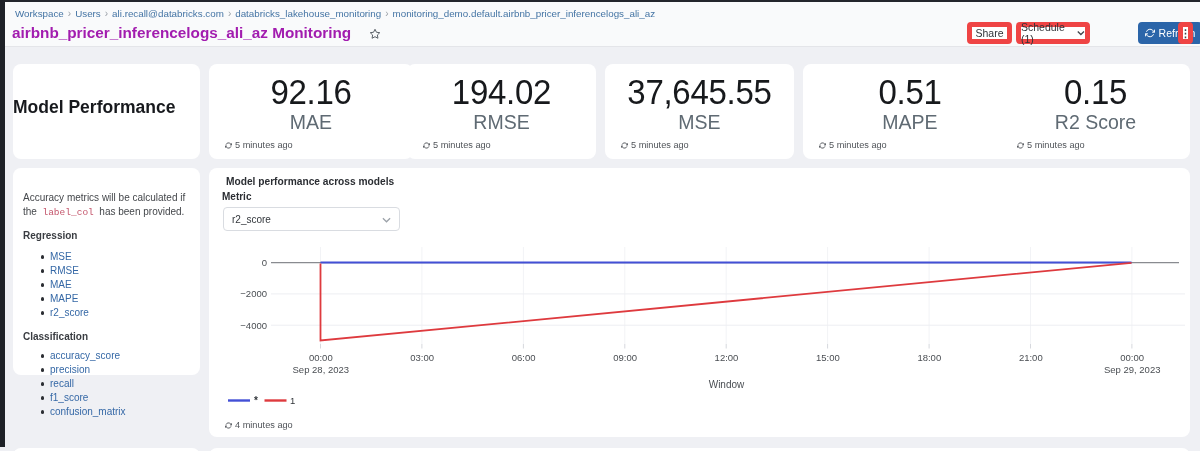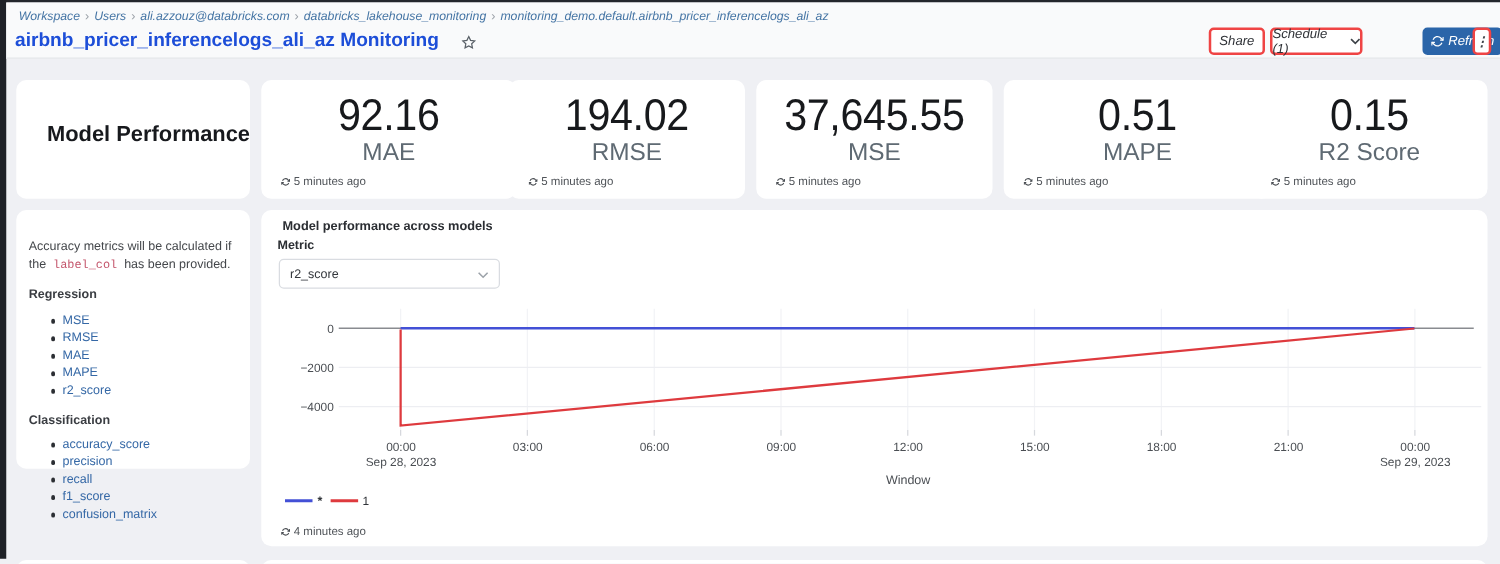--- a/index.html
+++ b/index.html
@@ -3,24 +3,24 @@
 <meta charset="utf-8">
 <style>
 * { margin:0; padding:0; box-sizing:border-box; }
 html,body { width:1200px; height:451px; overflow:hidden; }
 body { font-family:"Liberation Sans",sans-serif; background:#EFF0F4; position:relative; }
 .abs { position:absolute; }
 .card { position:absolute; background:#fff; border-radius:8px; }
 
 #hdr { position:absolute; left:5px; top:2px; right:0; height:45px; background:#F9FAFB; border-bottom:1px solid #E4E5E9; }
 #crumbs { position:absolute; left:10px; top:5.5px; font-size:9.8px; color:#8A9096; white-space:nowrap; }
-#crumbs a { color:#4474A4; text-decoration:none;font-style:italic; }
+#crumbs a { color:#4474A4; text-decoration:none; }
 #crumbs .sep { color:#9BA1A8; margin:0 4px; font-size:10px; }
-#title { position:absolute; left:7px; top:21.5px; font-size:15.3px; font-weight:700; color:#1d4ed8; letter-spacing:0; }
-.btn { position:absolute; top:20px; height:22px; background:#fff; border:2px solid #ef4444; border-radius:4px; font-size:10.5px; color:#2F3237; display:flex; align-items:center; justify-content:center;font-style:italic; }
+#title { position:absolute; left:7px; top:21.5px; font-size:15.3px; font-weight:700; color:#a21caf; letter-spacing:0; }
+.btn { position:absolute; top:20px; height:22px; background:#fff; border:5px solid #ef4444; border-radius:4px; font-size:10.5px; color:#2F3237; display:flex; align-items:center; justify-content:center; }
 
 .num { font-size:35.5px; line-height:27px; color:#17191C; text-align:center; letter-spacing:-0.3px; transform:scaleX(0.93); transform-origin:50% 50%; }
 .lbl { font-size:19.5px; line-height:15px; color:#5F6A73; text-align:center; margin-top:9px; }
 .ago { position:absolute; left:16px; bottom:9px; font-size:9.2px; color:#505459; display:flex; align-items:center; gap:3px; }
 
 #panel { font-size:10px; color:#44474B; }
 #panel .code { font-family:"Liberation Mono",monospace; color:#C4566C; font-size:9.5px; }
 #panel h4 { font-size:10px; font-weight:700; color:#3A3D42;text-align:right; }
 #panel ul { list-style:none; }
 #panel li { position:relative; padding-left:18px; height:14px; line-height:14px; }
@@ -28,41 +28,41 @@
 #panel a { color:#3568A6; text-decoration:none; font-size:10px; }
 </style>
 </head>
 <body>
 
 <div class="abs" style="left:0;top:0;width:1200px;height:2px;background:#23262C;"></div>
 <div class="abs" style="left:0;top:0;width:5px;height:447px;background:#1E2127;"></div>
 
 <div id="hdr">
   <div id="crumbs">
-    <a>Workspace</a><span class="sep">›</span><a>Users</a><span class="sep">›</span><a>ali.azzouz@databricks.com</a><span class="sep">›</span><a>databricks_lakehouse_monitoring</a><span class="sep">›</span><a>monitoring_demo.default.airbnb_pricer_inferencelogs_ali_az</a>
+    <a>Workspace</a><span class="sep">›</span><a>Users</a><span class="sep">›</span><a>ali.recall@databricks.com</a><span class="sep">›</span><a>databricks_lakehouse_monitoring</a><span class="sep">›</span><a>monitoring_demo.default.airbnb_pricer_inferencelogs_ali_az</a>
   </div>
   <div id="title">airbnb_pricer_inferencelogs_ali_az Monitoring</div>
   <svg class="abs" style="left:364px;top:26px" width="12" height="12" viewBox="0 0 24 24" fill="none" stroke="#5A6168" stroke-width="2">
       <path d="M12 2.5l2.9 6 6.6.9-4.8 4.6 1.2 6.5-5.9-3.1-5.9 3.1 1.2-6.5L2.5 9.4l6.6-.9z"></path>
     </svg>
   <div class="btn" style="left:962px;width:45px;">Share</div>
   <div class="btn" style="left:1011px;width:74px;">Schedule (1)&nbsp;&nbsp;<svg width="9" height="6" viewBox="0 0 10 6" fill="none" stroke="#40454B" stroke-width="1.6">
         <path d="M1 1l4 4 4-4"></path>
       </svg></div>
   <div class="btn" style="left:1133px;width:64px;background:#2B65A9;border-color:#2B65A9;color:#fff;gap:4px;justify-content:center;">
     <svg width="10" height="10" viewBox="0 0 24 24" fill="none" stroke="#fff" stroke-width="2.4">
         <polyline points="23 4 23 10 17 10"></polyline>
         <polyline points="1 20 1 14 7 14"></polyline>
         <path d="M3.51 9a9 9 0 0 1 14.85-3.36L23 10M1 14l4.64 4.36A9 9 0 0 0 20.49 15"></path>
       </svg>Refresh</div>
   <div class="btn" style="left:1173px;width:15px;color:#40454B;font-weight:700;">⋮</div>
 </div>
 
 <div class="card" style="left:13px;top:64px;width:187px;height:95px;">
-  <div class="abs" style="left:0;right:0;top:33px;text-align:right;font-size:17.5px;font-weight:700;color:#17191D;">Model Performance</div>
+  <div class="abs" style="left:0;right:0;top:33px;text-align:left;font-size:17.5px;font-weight:700;color:#17191D;">Model Performance</div>
 </div>
 <div class="card mcard" style="left:209px;top:64px;width:204px;height:95px;">
     <div class="abs" style="left:0;right:0;top:15px;">
       <div class="num">92.16</div>
       <div class="lbl">MAE</div>
     </div>
     <div class="ago"><svg width="7" height="7" viewBox="0 0 24 24" fill="none" stroke="#4A4E53" stroke-width="3">
         <polyline points="23 4 23 10 17 10"></polyline>
         <polyline points="1 20 1 14 7 14"></polyline>
         <path d="M3.51 9a9 9 0 0 1 14.85-3.36L23 10M1 14l4.64 4.36A9 9 0 0 0 20.49 15"></path>

